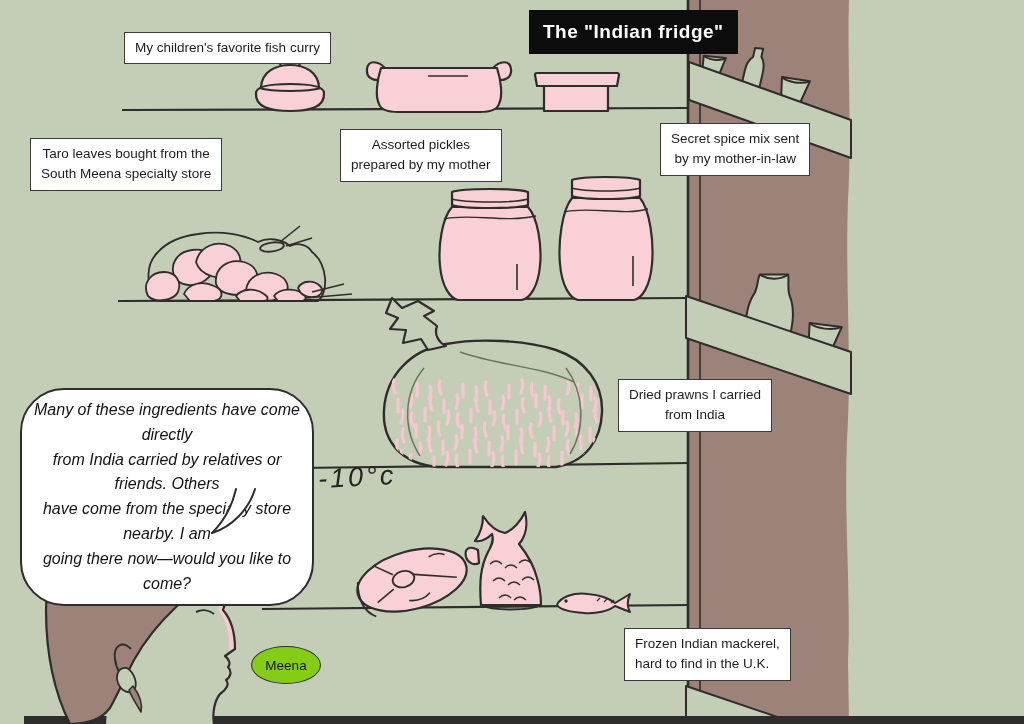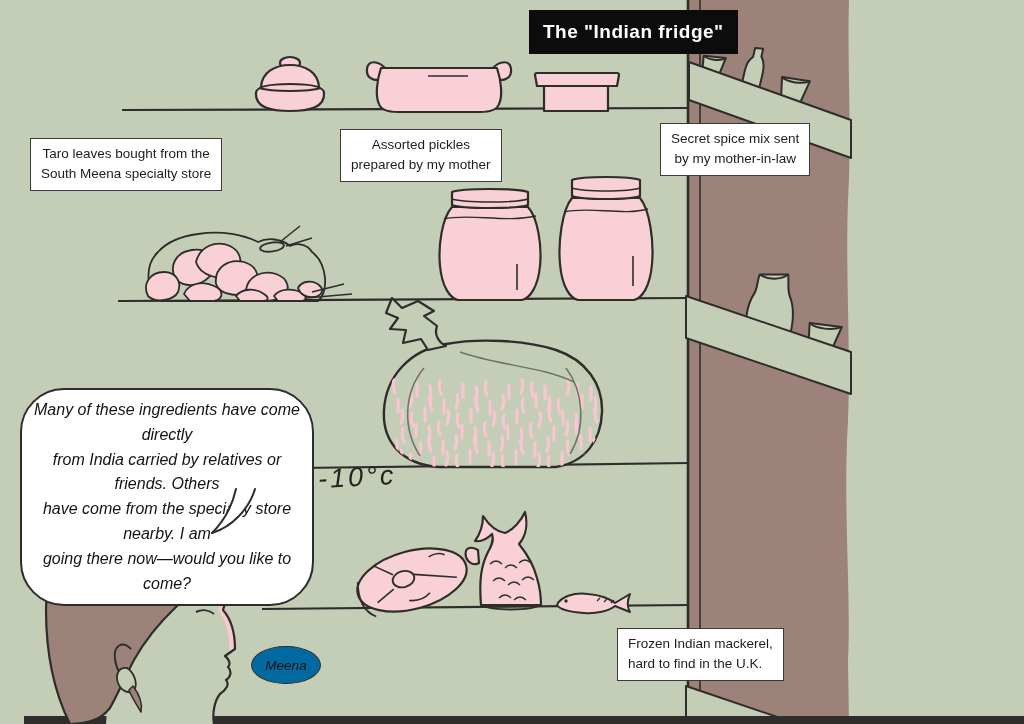--- a/index.html
+++ b/index.html
@@ -15,40 +15,40 @@
     background:var(--bg);
     font-family:"Liberation Sans", sans-serif;
     color:var(--ink);
   }
   #art{position:absolute;left:0;top:0;width:1024px;height:724px;z-index:1;}
   .label{
     position:absolute;z-index:4;background:#fff;border:1.6px solid #3a3a38;
     padding:5px 10px;font-size:13.5px;line-height:1.5;text-align:center;
     white-space:pre-line;color:#1d1d1b;
   }
-  .label.left{text-align:left;}
+  .label.left{text-align:left;margin-left:7px;}
   #title{
     position:absolute;left:529px;top:10px;z-index:4;background:#0c0c0c;color:#fff;
     font-weight:bold;font-size:19px;letter-spacing:.5px;padding:11px 14px;z-index:5;
   }
   #bubble{
     position:absolute;left:20px;top:388px;width:272px;min-height:70px;z-index:4;
     background:#fff;border:2px solid var(--ink);border-radius:44px;
     font-style:italic;font-size:16px;line-height:1.55;text-align:center;
     padding:8px 9px;white-space:pre-line;color:#141413;
   }
   #bubble-tail{position:absolute;left:208px;top:487px;z-index:5;}
   #temp{
     position:absolute;left:318px;top:462px;z-index:3;font-size:27px;font-style:italic;
     letter-spacing:3px;transform:rotate(-3deg);color:#232322;
   }
   #nametag{
     position:absolute;left:251px;top:646px;width:68px;height:36px;z-index:4;
-    background:#0369a1;border:1.7px solid var(--ink);border-radius:50%;
-    display:flex;align-items:center;justify-content:center;font-size:13.5px;color:#141413;font-style:italic;
+    background:#84cc16;border:1.7px solid var(--ink);border-radius:50%;
+    display:flex;align-items:center;justify-content:center;font-size:13.5px;color:#141413;
   }
 </style>
 </head>
 <body>
 
 <div id="stage">
 
   <svg id="art" viewBox="0 0 1024 724">
     <defs>
       <path id="bagbody" d="M446,344 C410,350 386,376 384,410 C382,442 402,464 438,467 L556,467 C586,462 601,440 602,412 C603,384 586,360 556,350 C526,340 478,338 446,344 Z"></path>
@@ -223,26 +223,29 @@
       <path d="M224,576 C228,588 227,601 223,610 C231,619 235,634 235,649 L225,656 C229,659 231,664 228,667 C232,671 231,677 226,680 C230,684 226,690 220,694 C215,700 212,712 214,724" fill="none" stroke="var(--ink)" stroke-width="2.2"></path>
       <path d="M196,612 C202,609 209,610 214,614" fill="none" stroke="var(--ink)" stroke-width="2"></path>
       <path d="M131,649 C122,640 113,646 115,659 C116,669 122,678 129,682" fill="none" stroke="var(--ink)" stroke-width="2"></path>
       <path d="M127,668 C119,667 115,674 118,683 C121,691 130,695 134,690 C138,685 135,673 127,668 Z" fill="var(--bg)" stroke="var(--ink)" stroke-width="1.8"></path>
       <path d="M133,686 C139,694 143,703 141,712 C136,704 131,696 129,690 Z" fill="var(--brown)" stroke="var(--ink)" stroke-width="1.5"></path>
     </g>
   </svg>
 
   <div id="title">The "Indian fridge"</div>
 
+  <div class="label" style="left:124px;top:32px;">My children's favorite fish curry</div>
   <div class="label" style="left:30px;top:138px;">Taro leaves bought from the
 South Meena specialty store</div>
   <div class="label" style="left:660px;top:123px;">Secret spice mix sent
 by my mother-in-law</div>
   <div class="label" style="left:340px;top:129px;">Assorted pickles
 prepared by my mother</div>
+  <div class="label" style="left:618px;top:379px;">Dried prawns I carried
+from India</div>
   <div class="label left" style="left:617px;top:628px;">Frozen Indian mackerel,
 hard to find in the U.K.</div>
 
   <div id="bubble">Many of these ingredients have come directly
 from India carried by relatives or friends. Others
 have come from the specialty store nearby. I am
 going there now—would you like to come?</div>
   <svg id="bubble-tail" width="58" height="52" viewBox="0 0 58 52">
     <path d="M28,0 C24,20 16,34 4,46 C24,40 41,22 47,0 Z" fill="#ffffff"></path>
     <path d="M28,2 C24,20 16,34 4,46" fill="none" stroke="#2e2d2b" stroke-width="2" stroke-linecap="round"></path>

